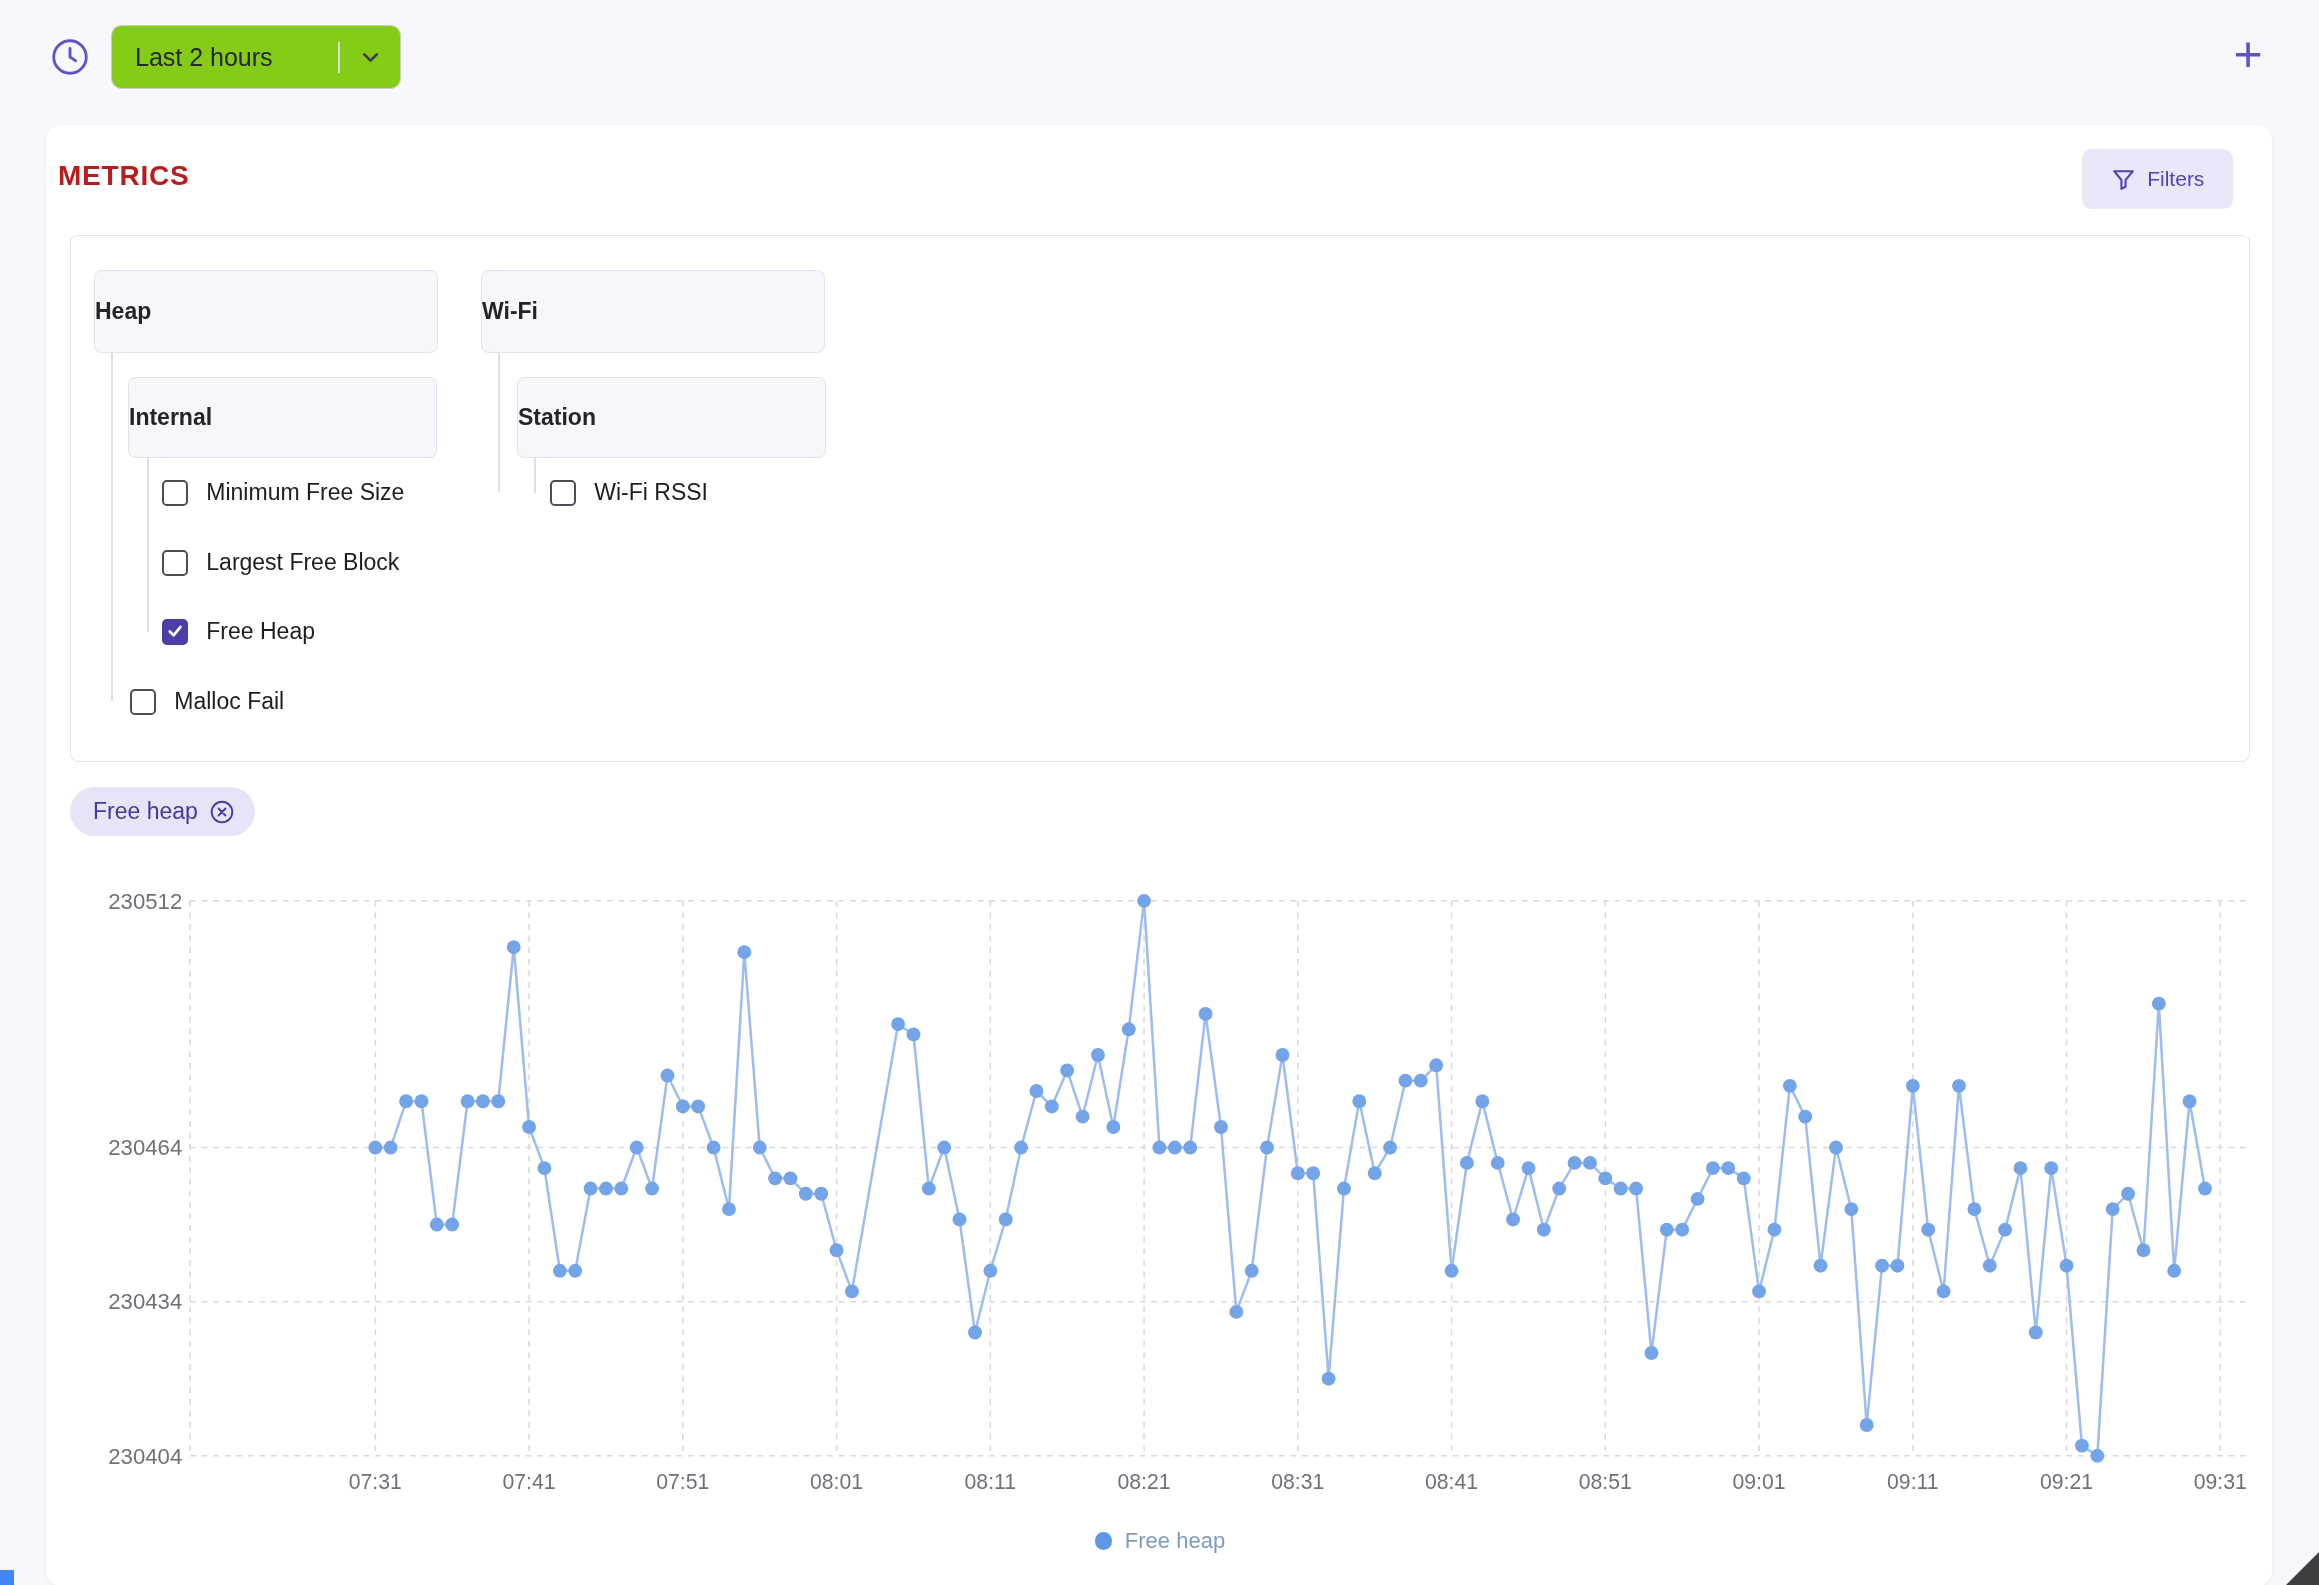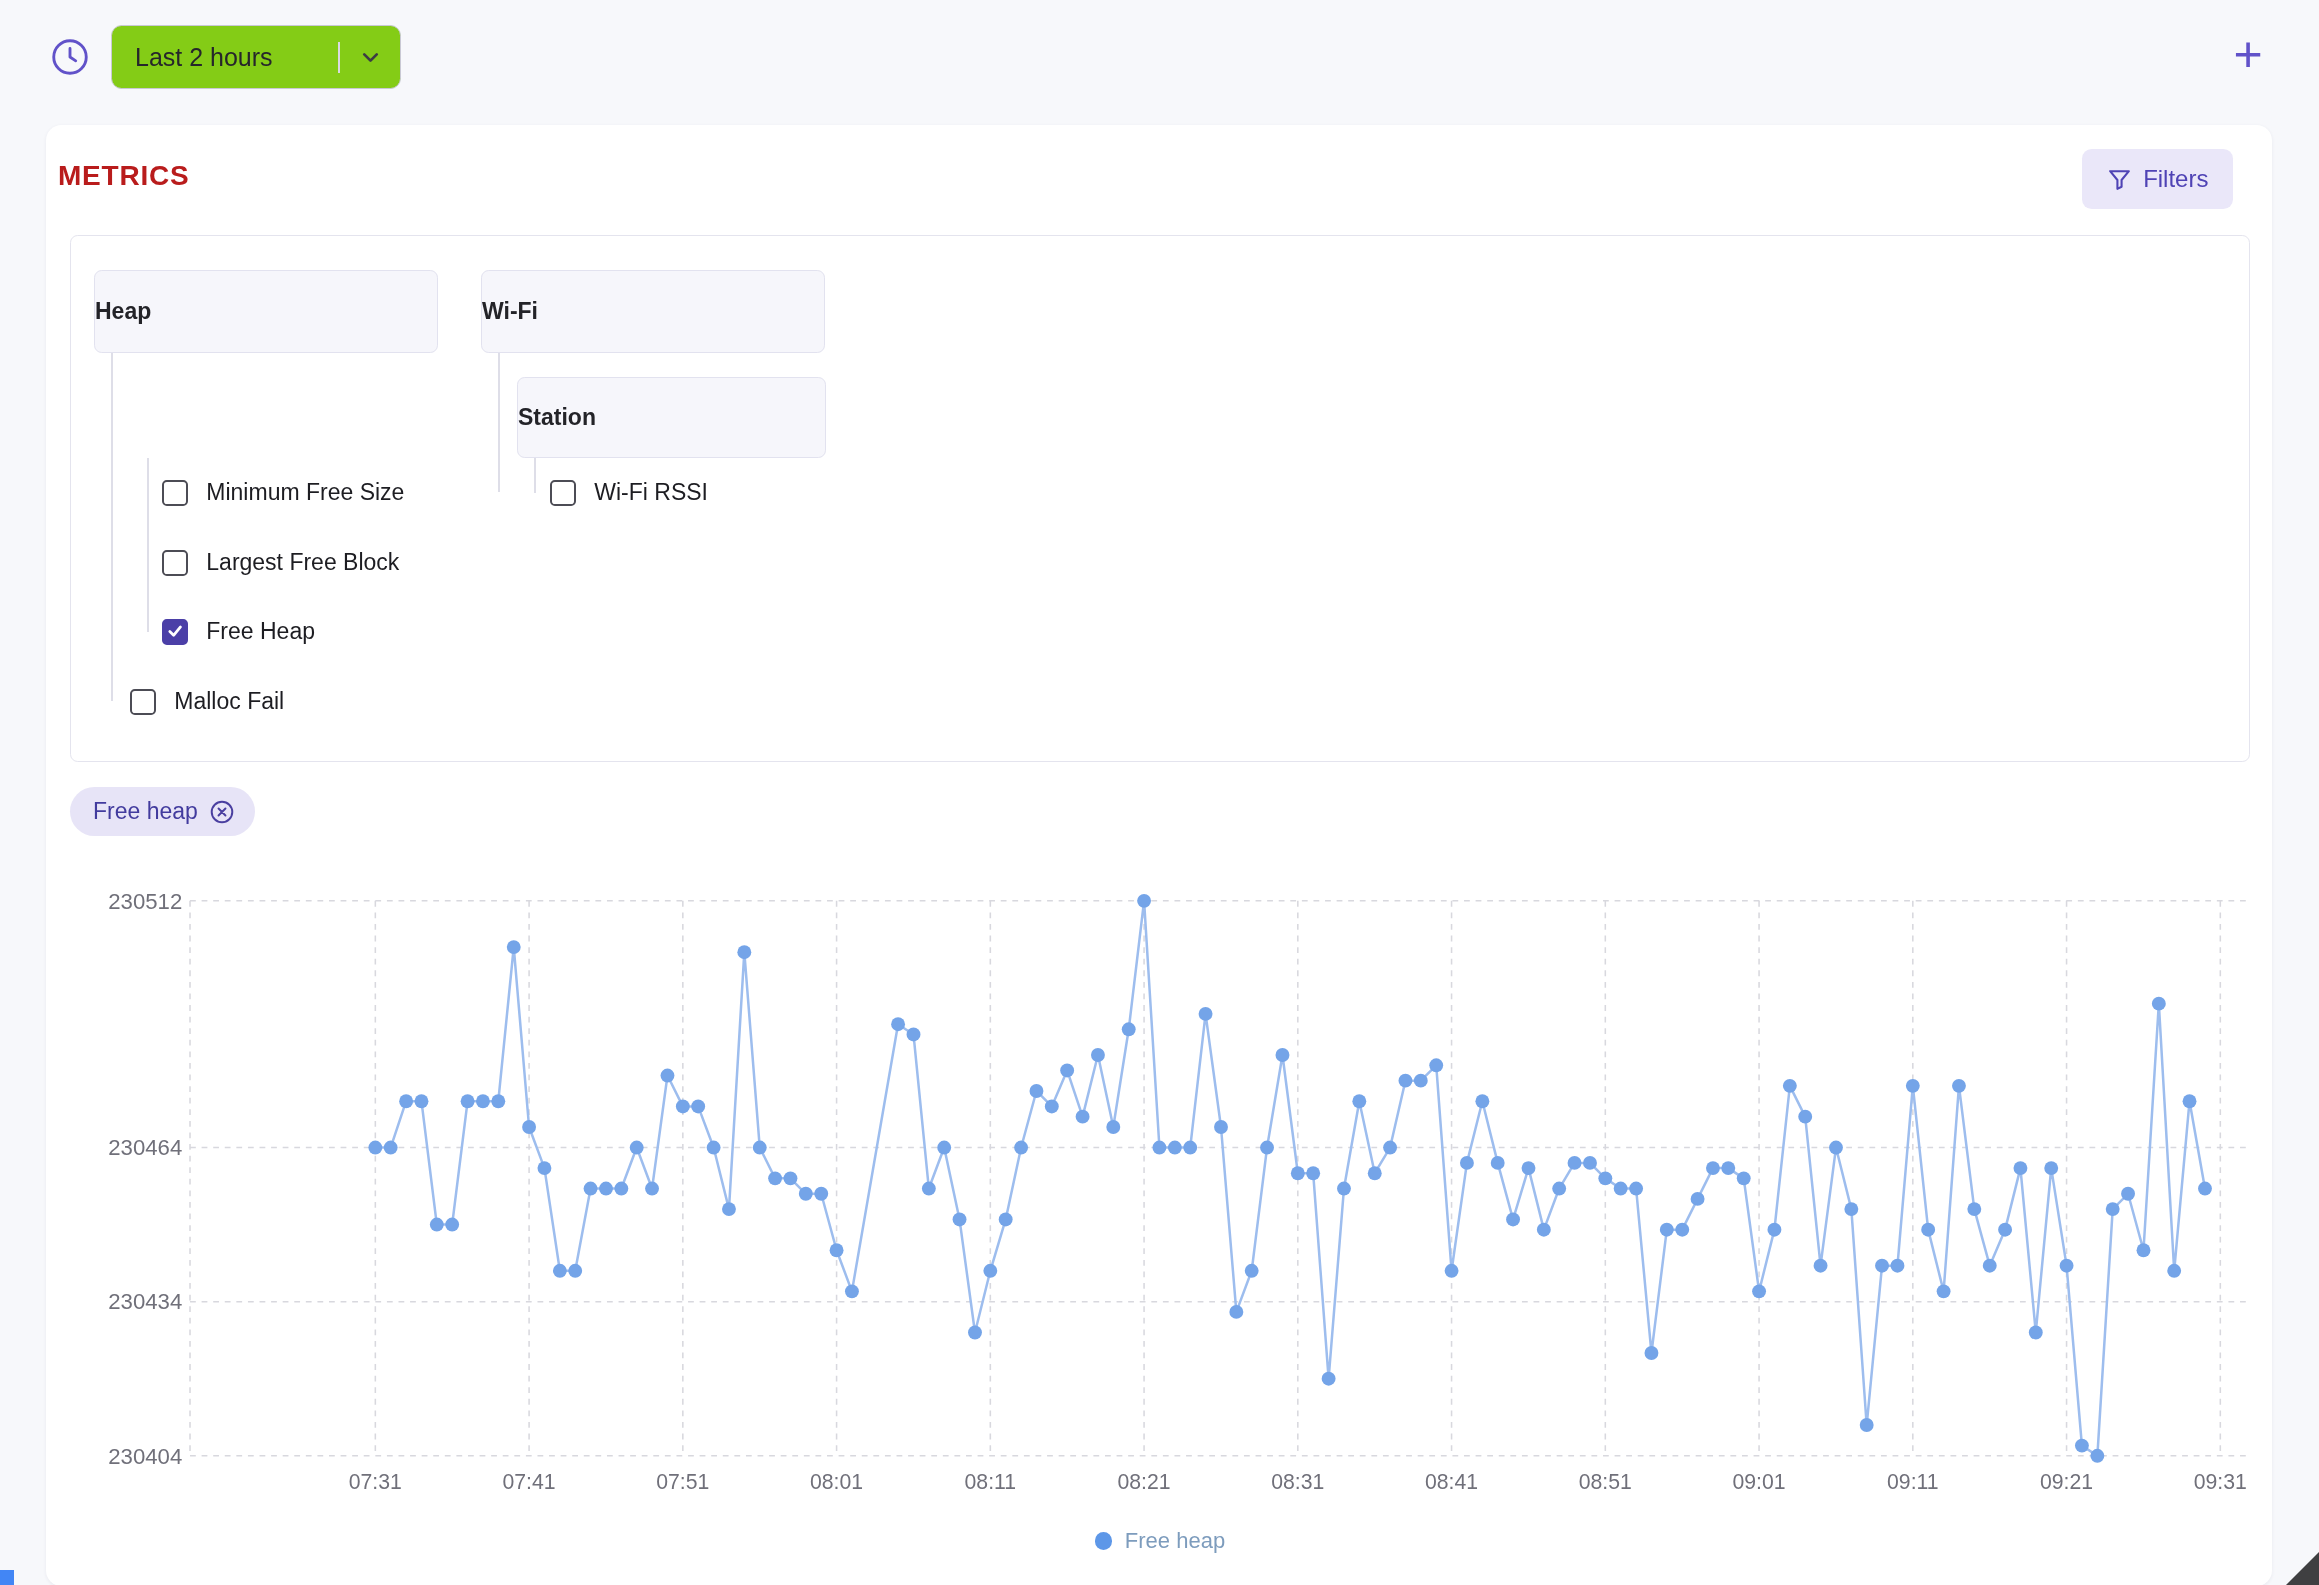--- a/index.html
+++ b/index.html
@@ -12,21 +12,21 @@
   .time-select { position:absolute; left:111px; top:25px; width:290px; height:64px; background:#84cc16; border:1.9px solid #c9c9d4; border-radius:10.6px; display:flex; align-items:center; cursor:pointer; }
   .time-select-label { flex:1; padding-left:23px; font-size:25px; color:#26262b; }
   .time-sep { width:1.9px; height:31px; background:#d9d9e2; }
   .time-chevron { width:60px; display:flex; align-items:center; justify-content:center; }
   .add-btn { position:absolute; right:42px; top:25px; width:58px; height:58px; border:none; background:transparent; color:#6152c9; font-size:50px; line-height:54px; font-weight:400; cursor:pointer; }
 
   
   .card { position:absolute; left:46px; top:125px; width:2226px; height:1461px; background:#fff; border-radius:15.4px; box-shadow:0 1px 3.9px rgba(40,40,80,0.07); }
   .metrics-title { position:absolute; left:58px; top:160px; font-size:28px; font-weight:bold; letter-spacing:0.8px; color:#b91c1c; }
   .filters-btn { position:absolute; left:2082px; top:149px; width:151px; height:60px; background:#eae7f9; border:none; border-radius:9.7px; display:flex; align-items:center; justify-content:center; gap:11.6px; cursor:pointer; }
-  .filters-btn span { font-size:24px; color:#4f43b5; }
+  .filters-btn span { font-size:21px; color:#4f43b5; }
 
   
   .tree-panel { position:absolute; left:70px; top:235px; width:2180px; height:527px; border:1.9px solid #e4e4ee; border-radius:7.7px; background:#fff; }
   .group-box { position:absolute; background:#f6f6fb; border:1.9px solid #e2e2ef; border-radius:7.7px; display:flex; align-items:center; font-size:23px; font-weight:bold; color:#232328; }
   .box-heap    { left:94px;  top:270px; width:344px; height:83px; }
   .box-wifi    { left:481px; top:270px; width:344px; height:83px; }
   .box-internal{ left:128px; top:377px; width:309px; height:81px; }
   .box-station { left:517px; top:377px; width:309px; height:81px; }
   .tree-line { position:absolute; width:1.9px; background:#dedee8; }
   .cb-row { position:absolute; height:39px; display:flex; align-items:center; gap:18.3px; cursor:pointer; }
@@ -88,20 +88,21 @@
 
   <div class="tree-panel"></div>
 
   <div class="tree-line" style="left:111px; top:353px; height:348px;"></div>
   <div class="tree-line" style="left:147px; top:458px; height:174px;"></div>
   <div class="tree-line" style="left:498px; top:353px; height:139px;"></div>
   <div class="tree-line" style="left:534px; top:458px; height:35px;"></div>
 
   <div class="group-box box-heap">Heap</div>
   <div class="group-box box-wifi">Wi-Fi</div>
+  <div class="group-box box-internal">Internal</div>
   <div class="group-box box-station">Station</div>
 
   <label class="cb-row" style="left:162px; top:473px;">
     <span class="cb">
       
     </span>
     <span class="cb-label">Minimum Free Size</span>
   </label>
 
   <label class="cb-row" style="left:162px; top:543px;">

